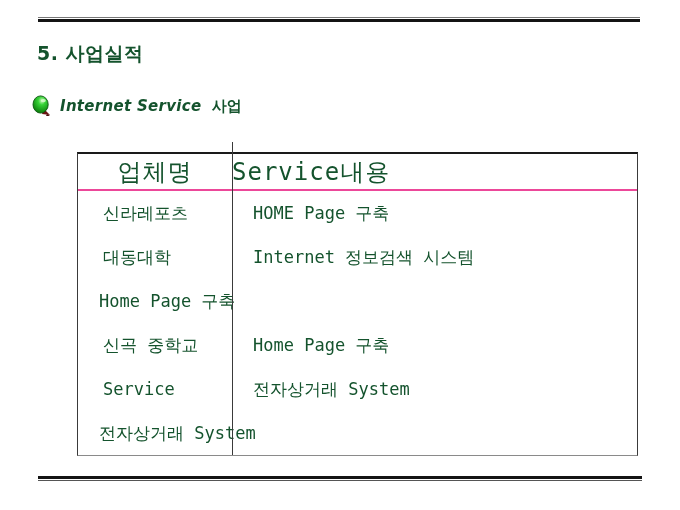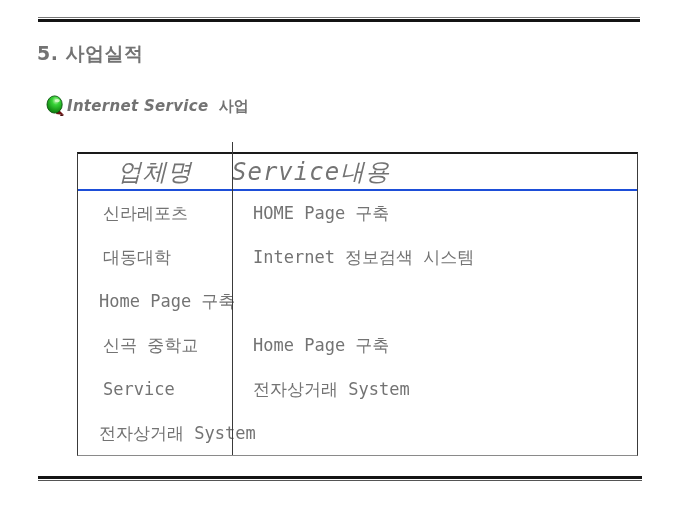--- a/index.html
+++ b/index.html
@@ -1,39 +1,39 @@
 <!DOCTYPE html>
 <html><head>
 <meta charset="utf-8">
 <style>
   html,body{margin:0;padding:0;background:#ffffff;}
   .slide{
     position:relative;width:680px;height:510px;background:#ffffff;overflow:hidden;
-    font-family:"DejaVu Sans","Liberation Sans",sans-serif;color:#737373;
+    font-family:"DejaVu Sans","Liberation Sans",sans-serif;color:#14532d;
   }
   
   .rule-top{position:absolute;left:38px;top:17px;width:602px;}
   .rule-top .thin{height:1px;background:#777;}
   .rule-top .gap{height:1px;background:transparent;}
   .rule-top .thick{height:3px;background:#141414;}
   
   .rule-bottom{position:absolute;left:38px;top:476px;width:604px;}
   .rule-bottom .thick{height:3px;background:#141414;}
   .rule-bottom .gap{height:1px;background:transparent;}
   .rule-bottom .thin{height:1px;background:#555;}
 
   .page-title{
     position:absolute;left:37px;top:41px;
     font-size:19px;font-weight:bold;letter-spacing:0.5px;
     font-family:"DejaVu Sans","Liberation Sans",sans-serif;
   }
 
   .section-line{
-    position:absolute;left:46px;top:94px;height:24px;
-    display:flex;align-items:center;gap:2px;
+    position:absolute;left:32px;top:94px;height:24px;
+    display:flex;align-items:center;gap:9px;
   }
   .section-line .icon{width:19px;height:22px;display:block;}
   .section-title{font-size:15px;font-weight:bold;white-space:nowrap;}
   .section-title .latin{font-style:italic;font-family:"DejaVu Sans",sans-serif;letter-spacing:0.3px;}
   .section-title .korean{font-style:normal;margin-left:5px;}
 
   .biz-table{
     position:absolute;left:77px;top:152px;width:561px;height:304px;
     box-sizing:border-box;
     border-top:2px solid #1a1a1a;
@@ -42,22 +42,21 @@
     border-bottom:1px solid #8a8a8a;
     display:flex;flex-direction:column;
     font-family:"DejaVu Sans Mono","Liberation Mono",monospace;
   }
   .col-divider{
     position:absolute;left:154px;top:-12px;width:1px;height:calc(100% + 12px);
     background:#3a3a3a;
   }
   .thead{
     height:35px;flex:0 0 35px;display:flex;align-items:center;
-    border-bottom:2px solid #1d4ed8;
-    font-style:italic;
+    border-bottom:2px solid #ec4899;
   }
   .th-company{
     width:154px;flex:0 0 154px;text-align:center;
     font-size:24px;letter-spacing:1px;
   }
   .th-service{
     flex:1;font-size:24px;letter-spacing:1px;
   }
   .trow{flex:1;display:flex;align-items:center;}
   .td-company{

